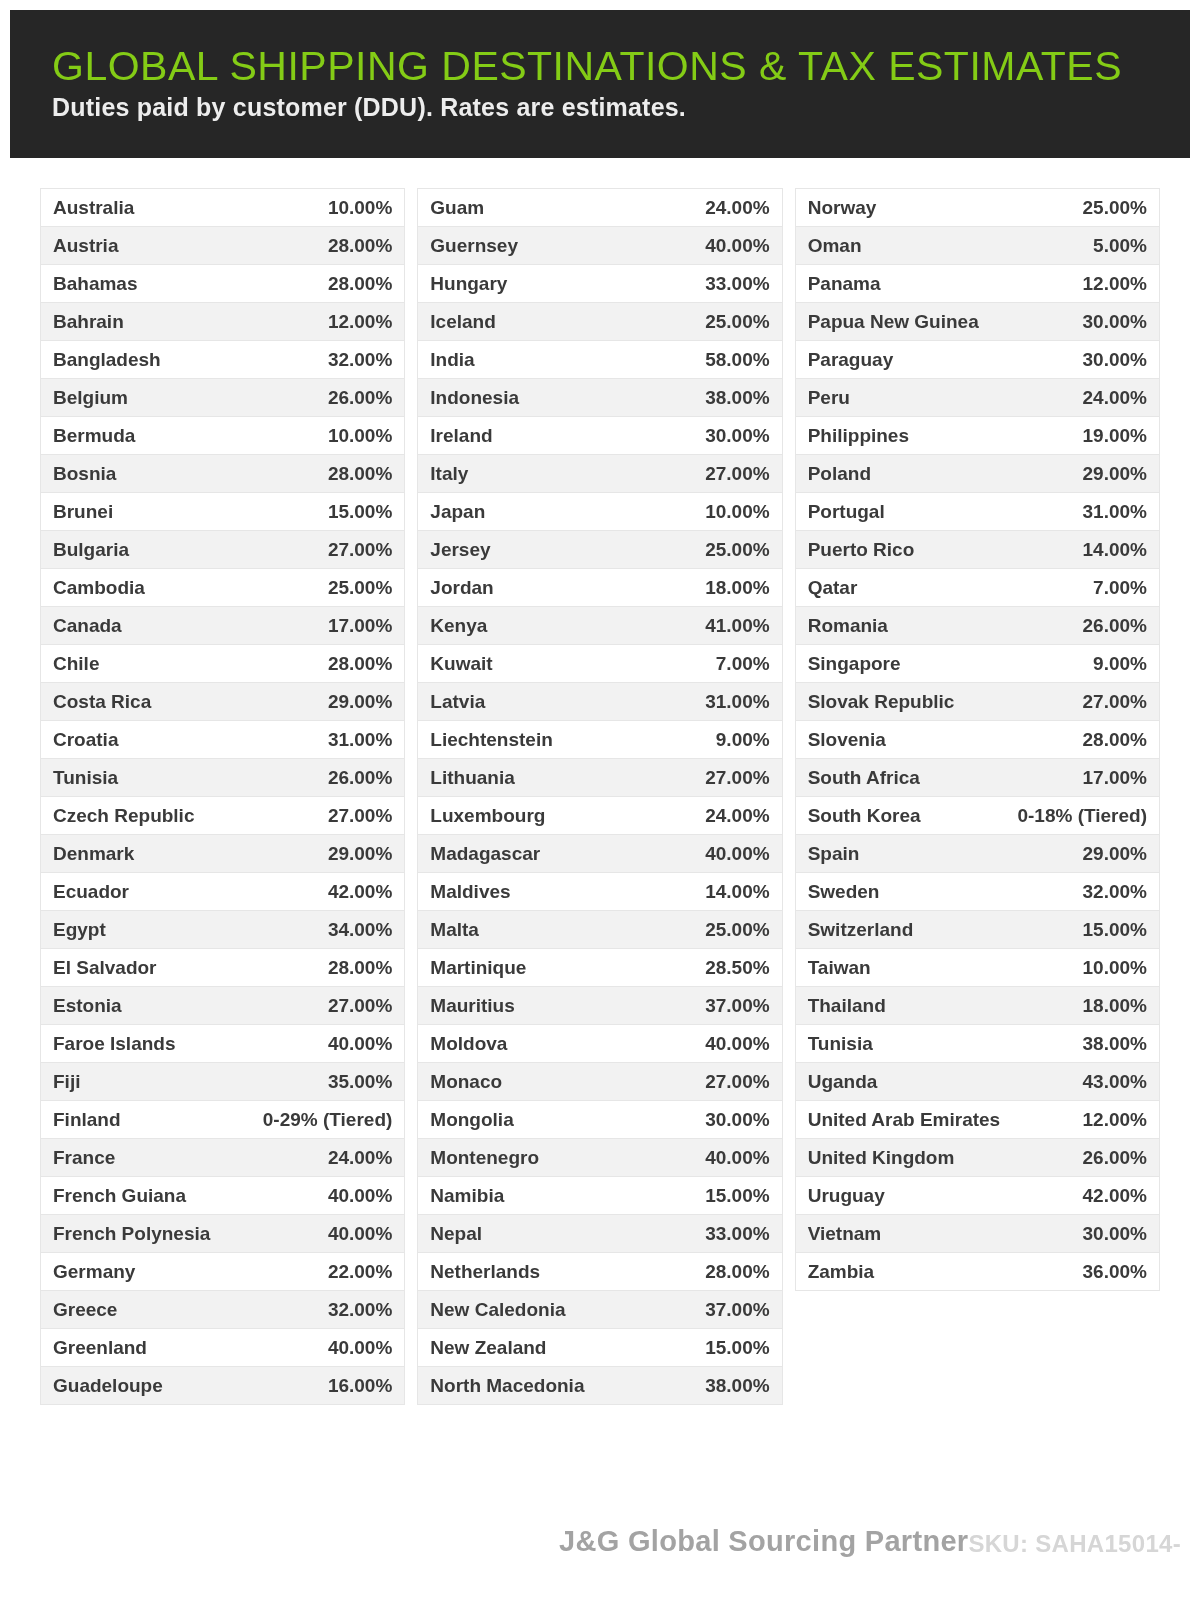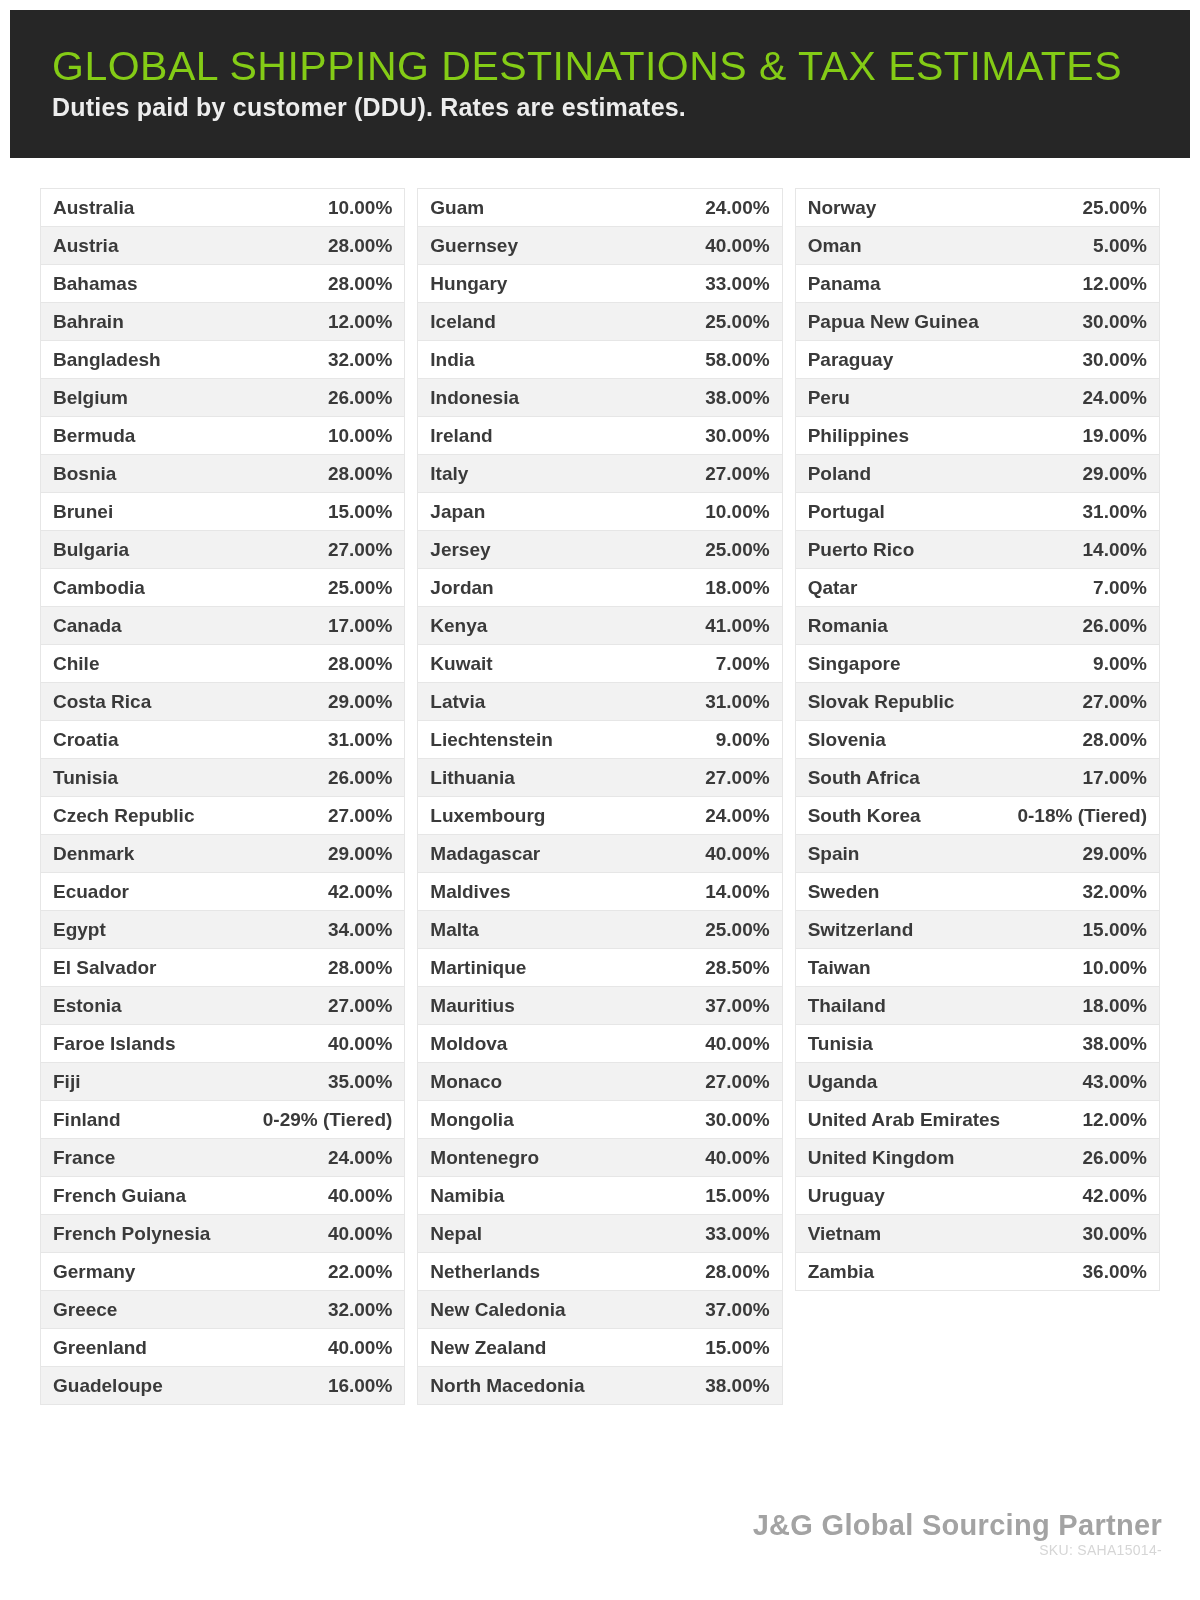--- a/index.html
+++ b/index.html
@@ -70,35 +70,34 @@
   .rate {
     font-size: 19px;
     font-weight: 700;
     color: #3a3a3a;
     white-space: nowrap;
     margin-left: 10px;
   }
   
   .footer {
     margin-top: auto;
-    padding: 0 38px 42px 42px;
+    padding: 0 19px 42px 42px;
     display: flex;
-    justify-content: center;
+    justify-content: flex-end;
     align-items: flex-end;
-    flex-direction: column;
   }
   .brand {
     font-size: 29px;
     font-weight: 800;
     color: #a3a3a3;
     letter-spacing: 0.3px;
   }
   .sku {
-    font-size: 14px;
-    font-weight: 400;
+    font-size: 24px;
+    font-weight: 700;
     color: #d6d6d6;
     letter-spacing: 0.3px;
   }
 </style>
 </head>
 <body>
 
 <div class="page">
 
   <header class="banner">

